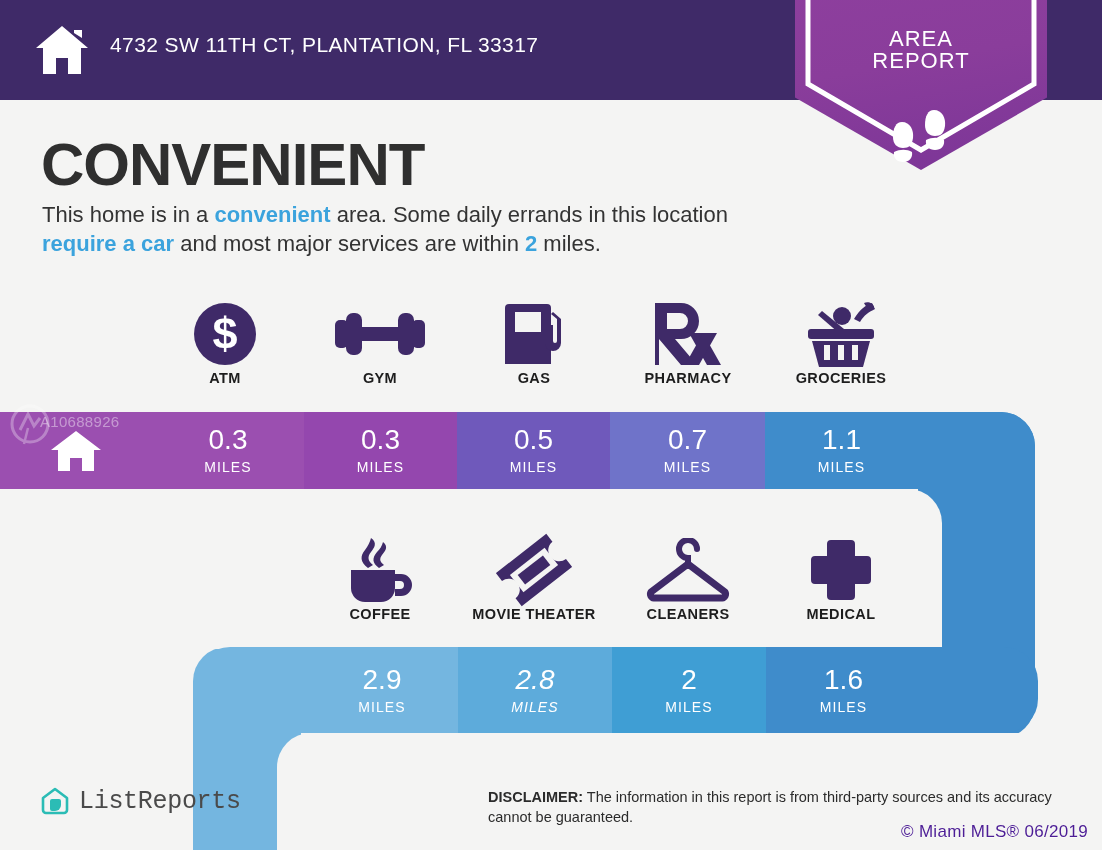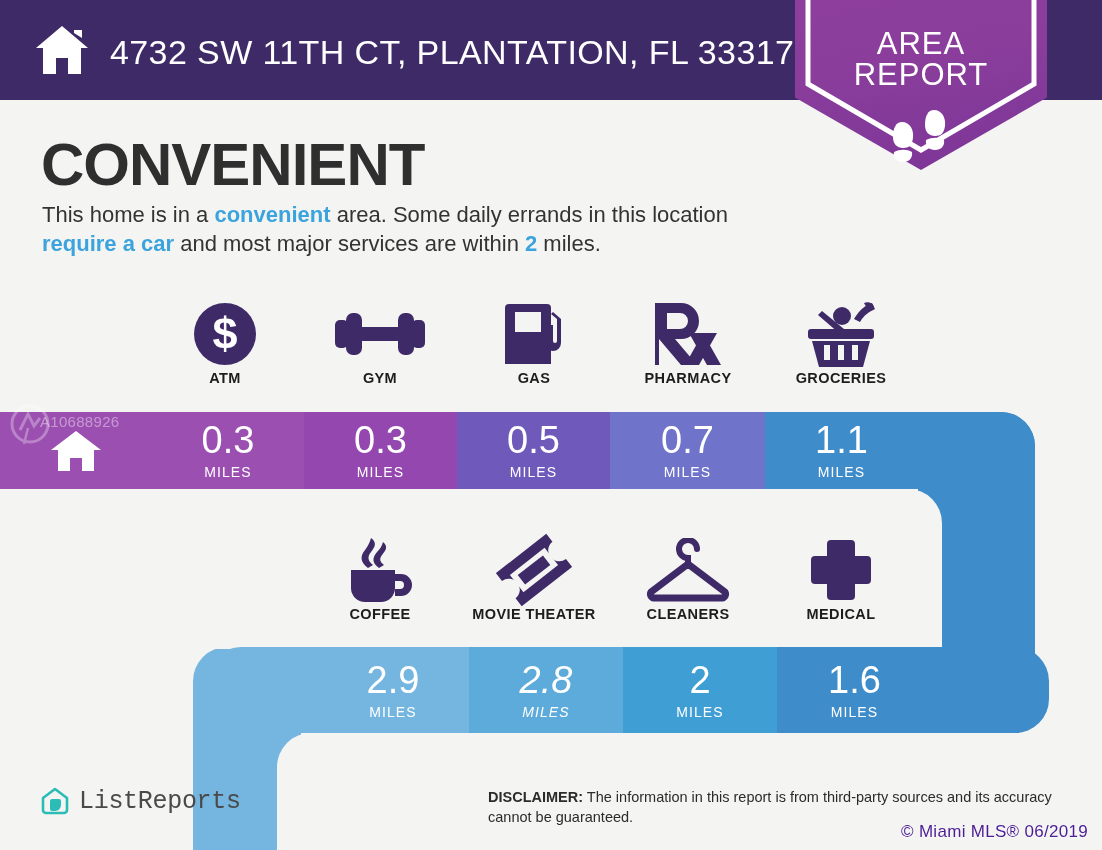--- a/index.html
+++ b/index.html
@@ -13,42 +13,42 @@
   #stage { position:absolute; left:0; top:0; width:1102px; height:850px; background:#f4f4f3; }
 
   
   .header {
     position:absolute; left:0; top:0; width:1102px; height:100px;
     background:#3f2a68;
   }
   .header-house { position:absolute; left:34px; top:24px; width:56px; height:52px; }
   .header-addr {
     position:absolute; left:110px; top:33px;
-    color:#ffffff; font-size:34px; letter-spacing:0.4px;
+    color:#ffffff; font-size:21px; letter-spacing:0.4px;
     font-weight:400; white-space:nowrap;text-align:right;
   }
 
   
   .badge {
     position:absolute; left:795px; top:-26px; width:252px; height:196px;
     background:linear-gradient(170deg,#8e3f9e 0%,#8a3d9b 45%,#7b3597 100%);
     -webkit-clip-path:polygon(0 0,100% 0,100% 63%,50% 100%,0 63%);
     clip-path:polygon(0 0,100% 0,100% 63%,50% 100%,0 63%);
   }
   .badge-inner {
     position:absolute; left:805px; top:-26px; width:232px; height:180px;
     border:3px solid #ffffff; border-top:none;
     -webkit-clip-path:polygon(0 0,100% 0,100% 63%,50% 100%,0 63%);
     clip-path:polygon(0 0,100% 0,100% 63%,50% 100%,0 63%);
     pointer-events:none;
   }
   .badge-text {
     position:absolute; left:795px; top:28px; width:252px;
     text-align:center; color:#fff; line-height:1.0;
-    font-size:31px; letter-spacing:1px; font-weight:400;
+    font-size:22px; letter-spacing:1px; font-weight:400;
   }
   .badge-text span { display:block; }
   .badge-feet { position:absolute; left:880px; top:108px; width:80px; height:58px; }
 
   
   .headline {
     position:absolute; left:41px; top:130px;
     font-size:60px; font-weight:bold; color:#2f2f2f;
     letter-spacing:-1px;
   }
@@ -68,21 +68,21 @@
   .ic { fill:#3f2a68; }
 
   
   .barstack { position:absolute; left:0; top:400px; width:1102px; height:450px; }
   .bar { position:absolute; display:flex; }
   .seg {
     position:relative; height:100%;
     display:flex; flex-direction:column; align-items:center; justify-content:center;
     color:#ffffff;
   }
-  .seg .val { font-size:38px; line-height:1; font-weight:400; }
+  .seg .val { font-size:28px; line-height:1; font-weight:400; }
   .seg .unit { font-size:14px; letter-spacing:1.1px; margin-top:5px; }
 
   
   .blue-col {
     position:absolute; left:918px; top:12px; width:117px; height:326px;
     background:#3f8ccb; border-radius:0 34px 34px 0;
   }
   .blue-leg {
     position:absolute; left:193px; top:247px; width:108px; height:203px;
     background:#74b6e0; border-radius:34px 0 0 0;
@@ -238,21 +238,21 @@
         <span class="unit">MILES</span>
       </div>
       <div class="seg" style="flex:1;background:#3f8ccb;padding-right:117px;">
         <span class="val">1.1</span>
         <span class="unit">MILES</span>
       </div>
     </div>
 
     <div class="white-notch"></div>
 
-    <div class="bar" style="left:207px;top:247px;width:842px;height:86px;border-radius:34px 34px 34px 0;overflow:hidden;">
+    <div class="bar" style="left:196px;top:247px;width:842px;height:86px;border-radius:34px 34px 34px 0;overflow:hidden;">
       <div class="seg" style="width:110px;background:#74b6e0;"></div>
       <div class="seg" style="width:152px;background:#74b6e0;">
         <span class="val">2.9</span>
         <span class="unit">MILES</span>
       </div>
       <div class="seg" style="width:154px;background:#5dabdb;font-style:italic;">
         <span class="val">2.8</span>
         <span class="unit">MILES</span>
       </div>
       <div class="seg" style="width:154px;background:#3f9ed4;">

